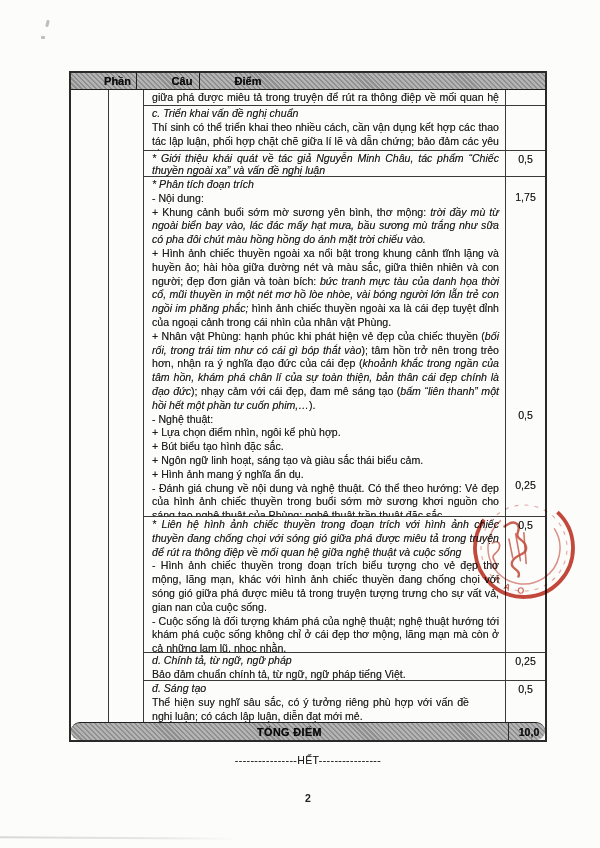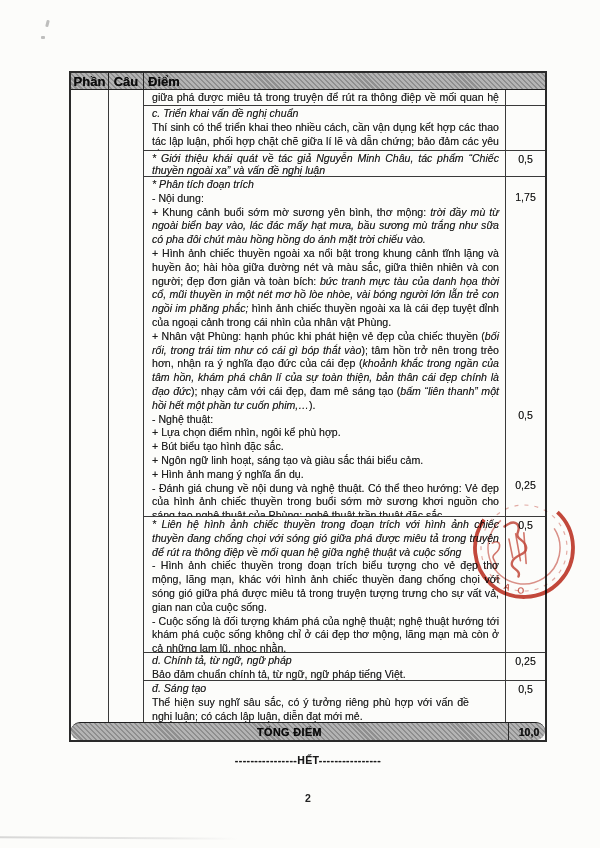--- a/index.html
+++ b/index.html
@@ -15,23 +15,24 @@
     border:2px solid #2a2a2a;box-sizing:border-box;
     background:#fcfcfa;
   }
   .gray-band{
     background:
       repeating-linear-gradient(45deg,#8f8f8f 0px,#8f8f8f 1.5px,#b4b4b4 1.5px,#b4b4b4 3.5px),
       #a3a3a3;
   }
   .thead{display:flex;height:16px;border-bottom:1.5px solid #1f1f1f;}
   .th{
-    font-weight:bold;font-size:13px;color:#0c0c0c;
+    font-weight:bold;font-size:11px;color:#0c0c0c;
     display:flex;align-items:center;justify-content:center;box-sizing:border-box;
     text-shadow:0 0 .6px rgba(0,0,0,.65);
+    margin-left:28px;
   }
   .th.c-phan{width:38px;border-right:1px solid #222;}
   .th.c-cau{width:35px;border-right:1px solid #222;}
   .th.c-nd{flex:1;border-right:1px solid #222;}
   .th.c-diem{width:40px;}
   .tbody{display:flex;}
   .sidecol{box-sizing:border-box;border-right:1px solid #3a3a3a;}
   .sidecol.c-phan{width:38px;}
   .sidecol.c-cau{width:35px;}
   .main{flex:1;display:flex;flex-direction:column;min-width:0;}
@@ -69,21 +70,21 @@
     text-shadow:0 0 .7px rgba(0,0,0,.7);
   }
   .tpts{
     position:absolute;left:437px;top:0;width:41px;height:17px;border-left:1px solid #2a2a2a;
     display:flex;align-items:center;justify-content:center;box-sizing:border-box;
     font-weight:bold;font-size:10.5px;color:#101010;text-shadow:0 0 .6px rgba(0,0,0,.6);
   }
   
   .het{
     position:absolute;left:69px;top:754px;width:478px;text-align:center;
-    font-weight:bold;font-size:10.5px;color:#1a1a1a;letter-spacing:.4px;
+    font-weight:normal;font-size:10.5px;color:#1a1a1a;letter-spacing:.4px;
     text-shadow:0 0 .5px rgba(30,30,30,.5);
   }
   .pagenum{
     position:absolute;left:69px;top:792px;width:478px;text-align:center;
     font-size:10.5px;font-weight:bold;color:#222;
   }
   
   .speck{position:absolute;background:#8a8a8a;opacity:.55;border-radius:1px;}
   .speck.s1{left:46px;top:20px;width:3px;height:7px;transform:rotate(14deg);}
   .speck.s2{left:41px;top:36px;width:4px;height:3px;}

